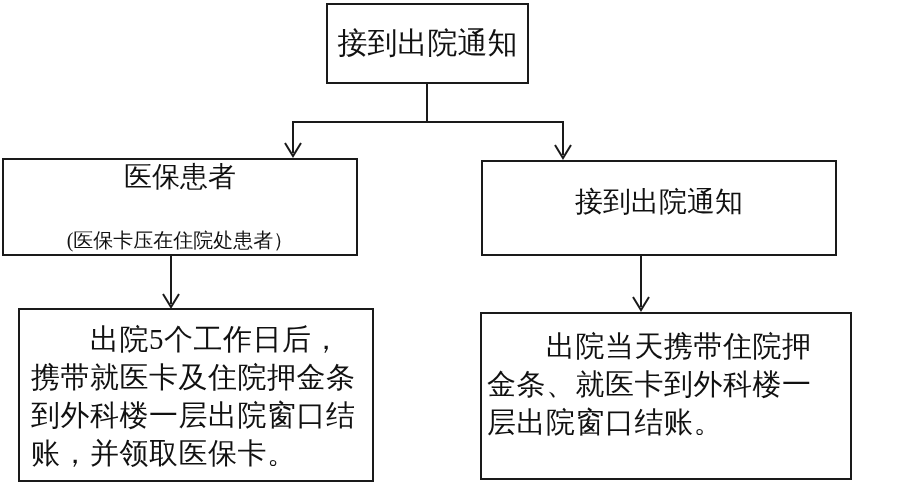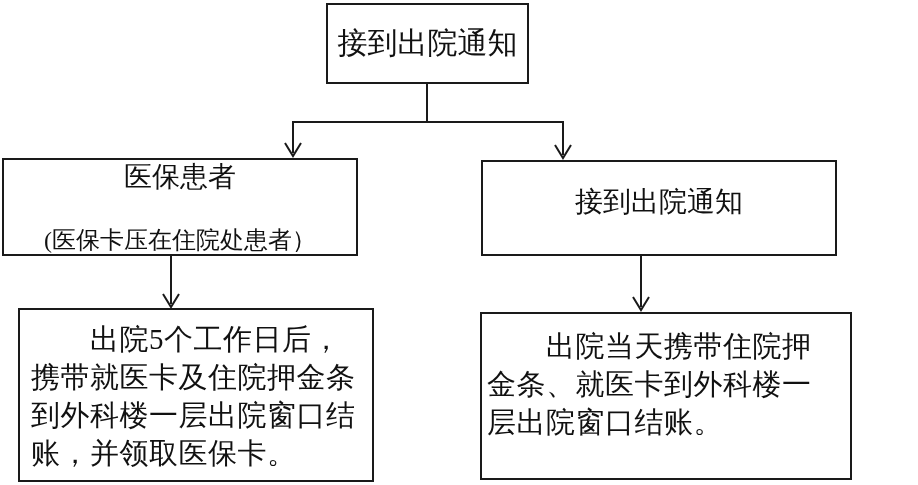--- a/index.html
+++ b/index.html
@@ -32,21 +32,21 @@
     text-align: center;
   }
   #node-start {
     left: 326px; top: 3px; width: 203px; height: 81px;
     font-size: 30px;
   }
   #node-insured {
     left: 2px; top: 158px; width: 356px; height: 98px; gap: 28px;
   }
   #node-insured .node-title { font-size: 28px; line-height: 38px; }
-  #node-insured .node-subtitle { font-size: 24px; line-height: 33px; }
+  #node-insured .node-subtitle { font-size: 20px; line-height: 33px; }
   #node-uninsured {
     left: 481px; top: 160px; width: 356px; height: 96px;
     font-size: 28px;
     padding-bottom: 12px;
   }
   #node-insured-action {
     left: 18px; top: 308px; width: 356px; height: 174px;
     font-size: 29px;
     padding: 10px 6px 0 11px;
   }

